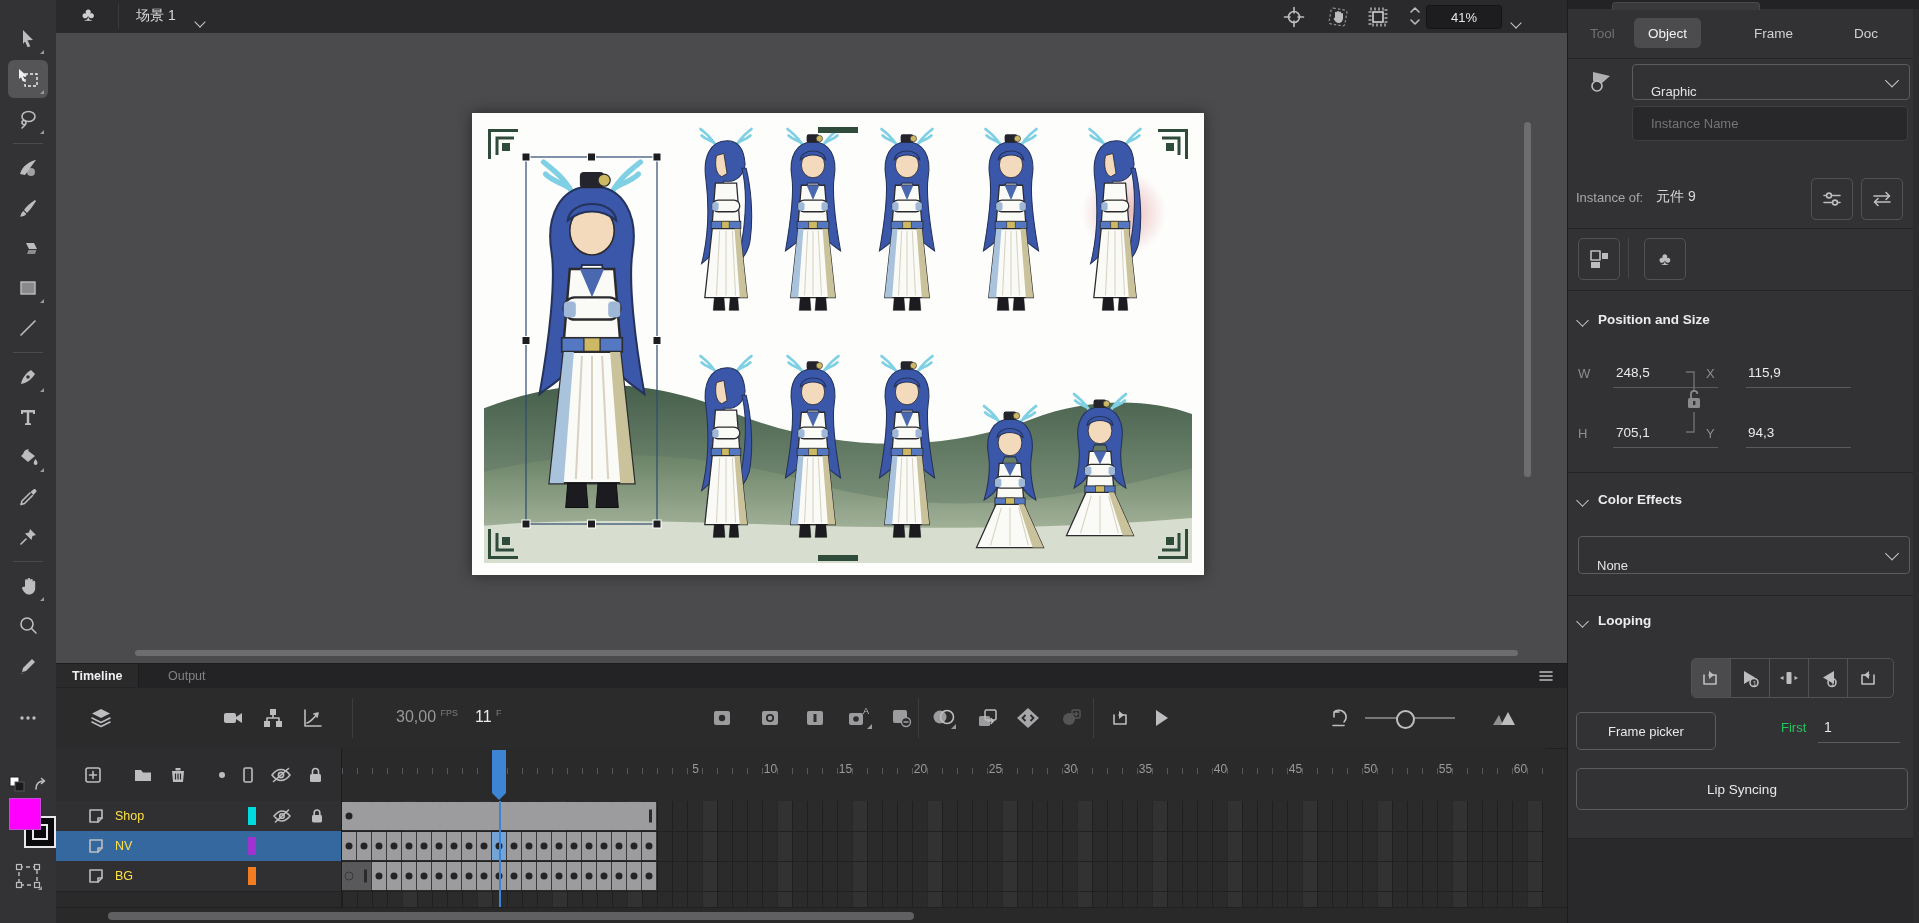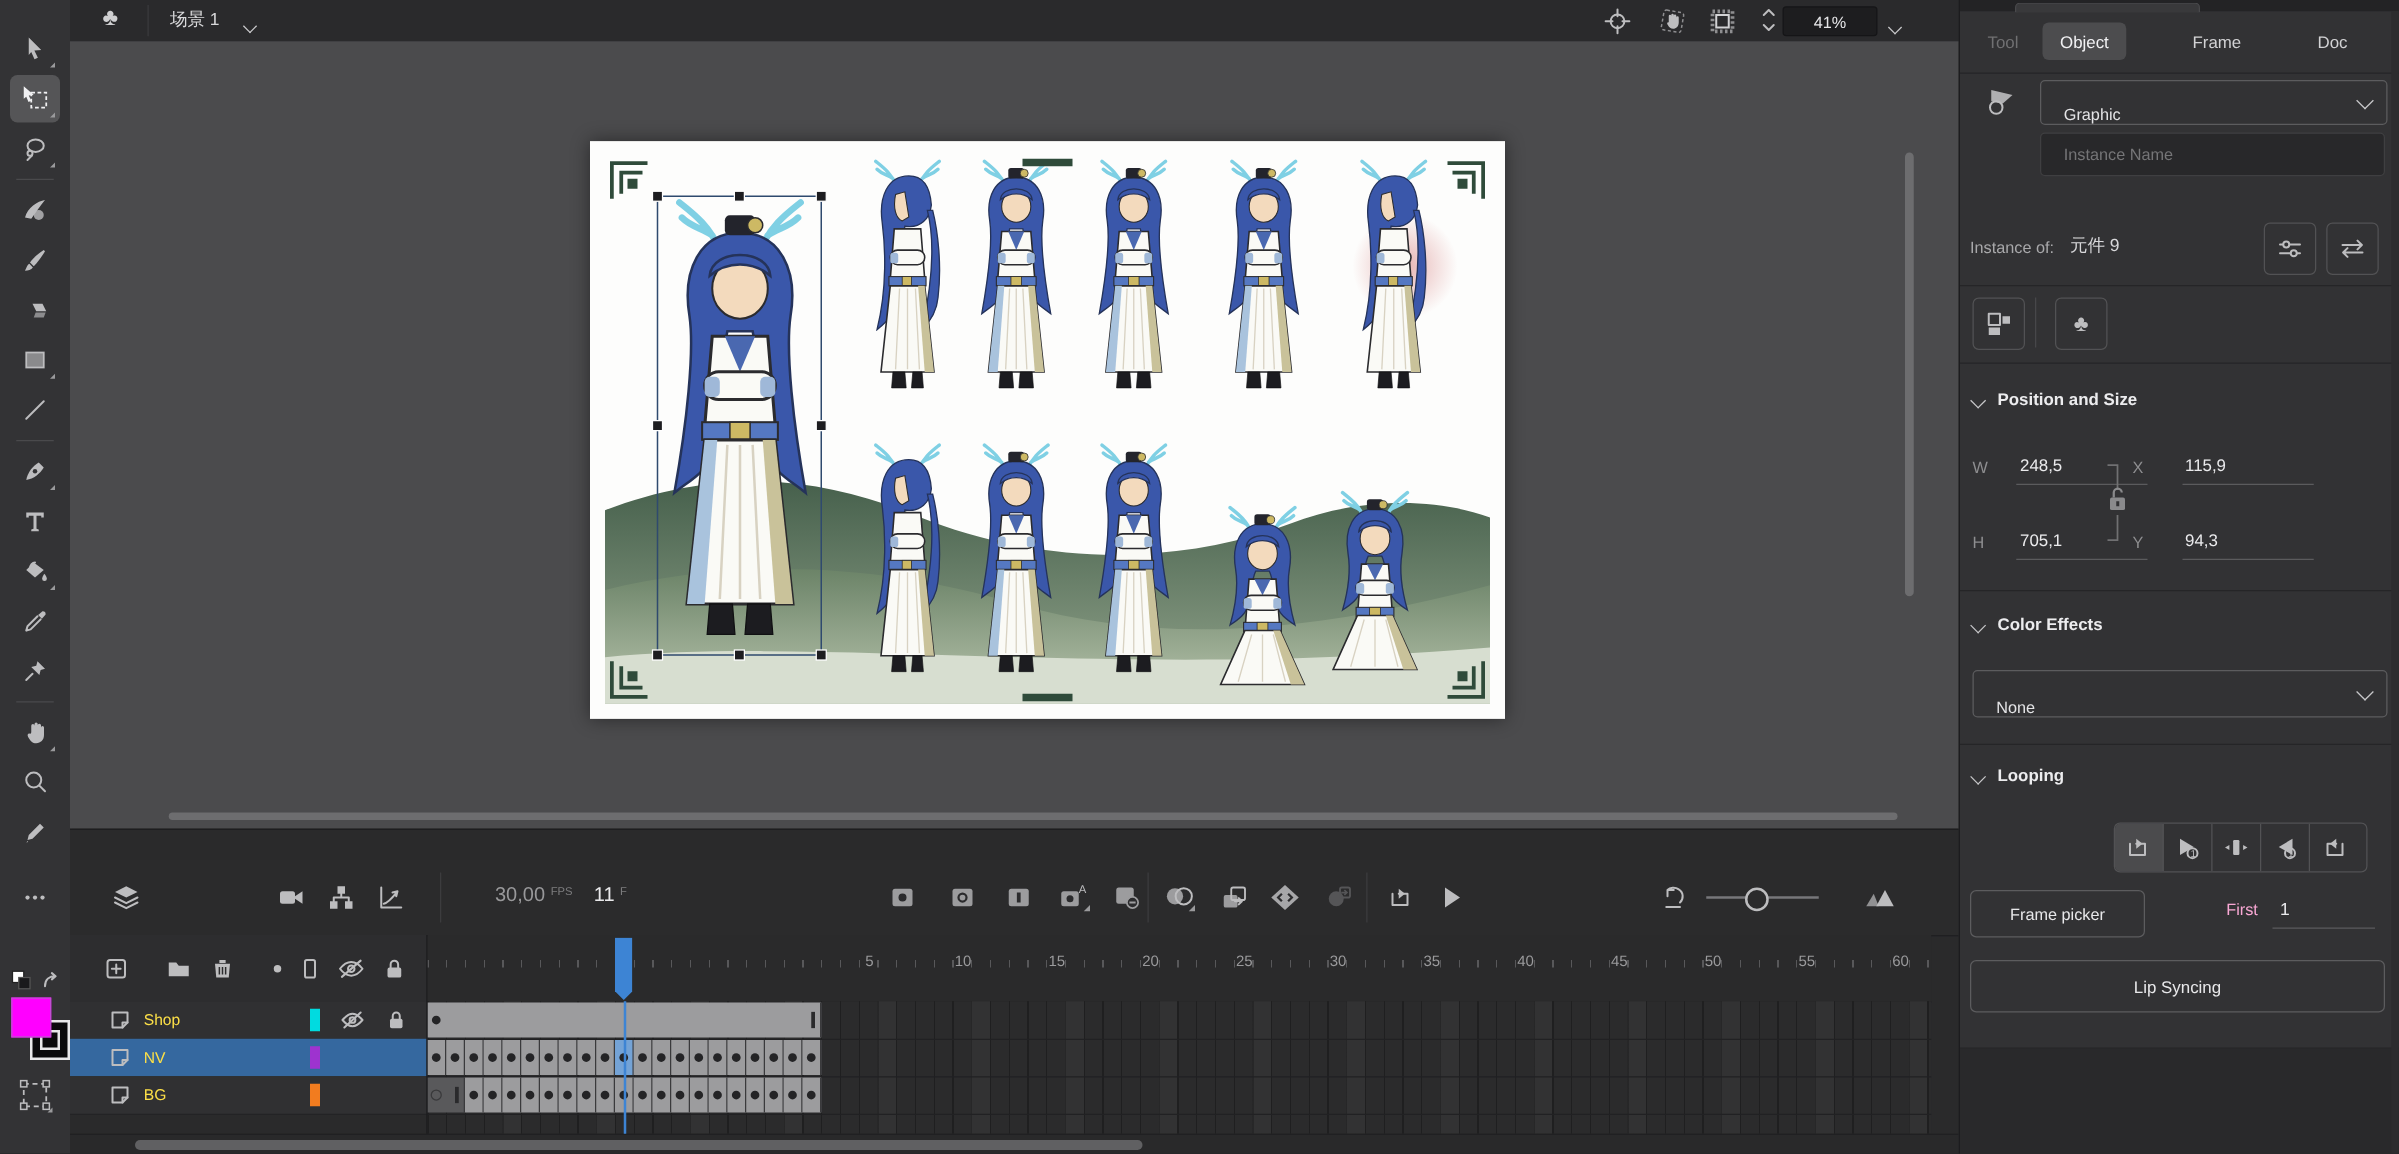--- a/index.html
+++ b/index.html
@@ -398,20 +398,27 @@
         <rect x="50" y="407" width="8" height="8" fill="#1d1d20" stroke="#fff" stroke-width="1"></rect>
         <rect x="115.5" y="407" width="8" height="8" fill="#1d1d20" stroke="#fff" stroke-width="1"></rect>
         <rect x="181" y="407" width="8" height="8" fill="#1d1d20" stroke="#fff" stroke-width="1"></rect>
       </g>
   </svg>
   <div class="abs scroll-thumb" style="left:79px;top:617px;width:1383px;height:6px"></div>
   <div class="abs scroll-thumb" style="left:1468px;top:89px;width:7px;height:355px"></div>
 </div>
 
 <div id="timeline" class="abs">
+  <div id="tl-tabbar" class="abs">
+    <div class="tl-tab active" style="left:0">Timeline</div>
+    <div class="tl-tab idle" style="left:96px">Output</div>
+    <svg class="abs" style="left:1482px;top:5px" width="16" height="14">
+        <path class="ic" d="M2 3 H14 M2 7 H14 M2 11 H14" stroke-width="1.4"></path>
+      </svg>
+  </div>
 
   <div id="tl-toolbar" class="abs">
     <div class="tbtn" style="left:30px">
       <svg width="24" height="24">
           <path class="icf" d="M12 3 L21 7.5 L12 12 L3 7.5 Z"></path>
           <path class="ic" d="M3 12 L12 16.5 L21 12"></path>
           <path class="ic" d="M3 16 L12 20.5 L21 16"></path>
         </svg>
     </div>
     <div class="tbtn" style="left:162px">
@@ -897,20 +904,20 @@
         </svg>
     </div>
     <div class="loopbtn" style="left:156px;border-right:none">
       <svg width="22" height="22">
           <path class="ic" d="M18 8 V17 H6 M6 17 V8 H13" stroke-width="1.7"></path>
           <path class="icf" d="M13 4 L13 12 L8 8 Z"></path>
         </svg>
     </div>
   </div>
   <div id="frame-picker-btn" class="abs" style="left:8px;top:712px;width:138px;height:36px">Frame picker</div>
-  <span class="abs" style="left:213px;top:720px;color:#f9a8d4">First</span>
+  <span class="abs" style="left:213px;top:720px;color:#22c55e">First</span>
   <span class="abs" style="left:256px;top:719px;color:#eaeaec;font-size:14px">1</span>
   <div class="fld-ul" style="left:250px;top:742px;width:82px"></div>
   <div id="lip-sync-btn" class="abs" style="left:8px;top:768px;width:330px;height:40px">Lip Syncing</div>
   <div class="hdiv" style="top:838px"></div>
   <div class="abs" style="left:0;top:839px;width:352px;height:84px;background:#29292b"></div>
   <div class="abs" style="left:345px;top:9px;width:7px;height:914px;background:#2c2c2e"></div>
 </div>
 
 </body></html>

